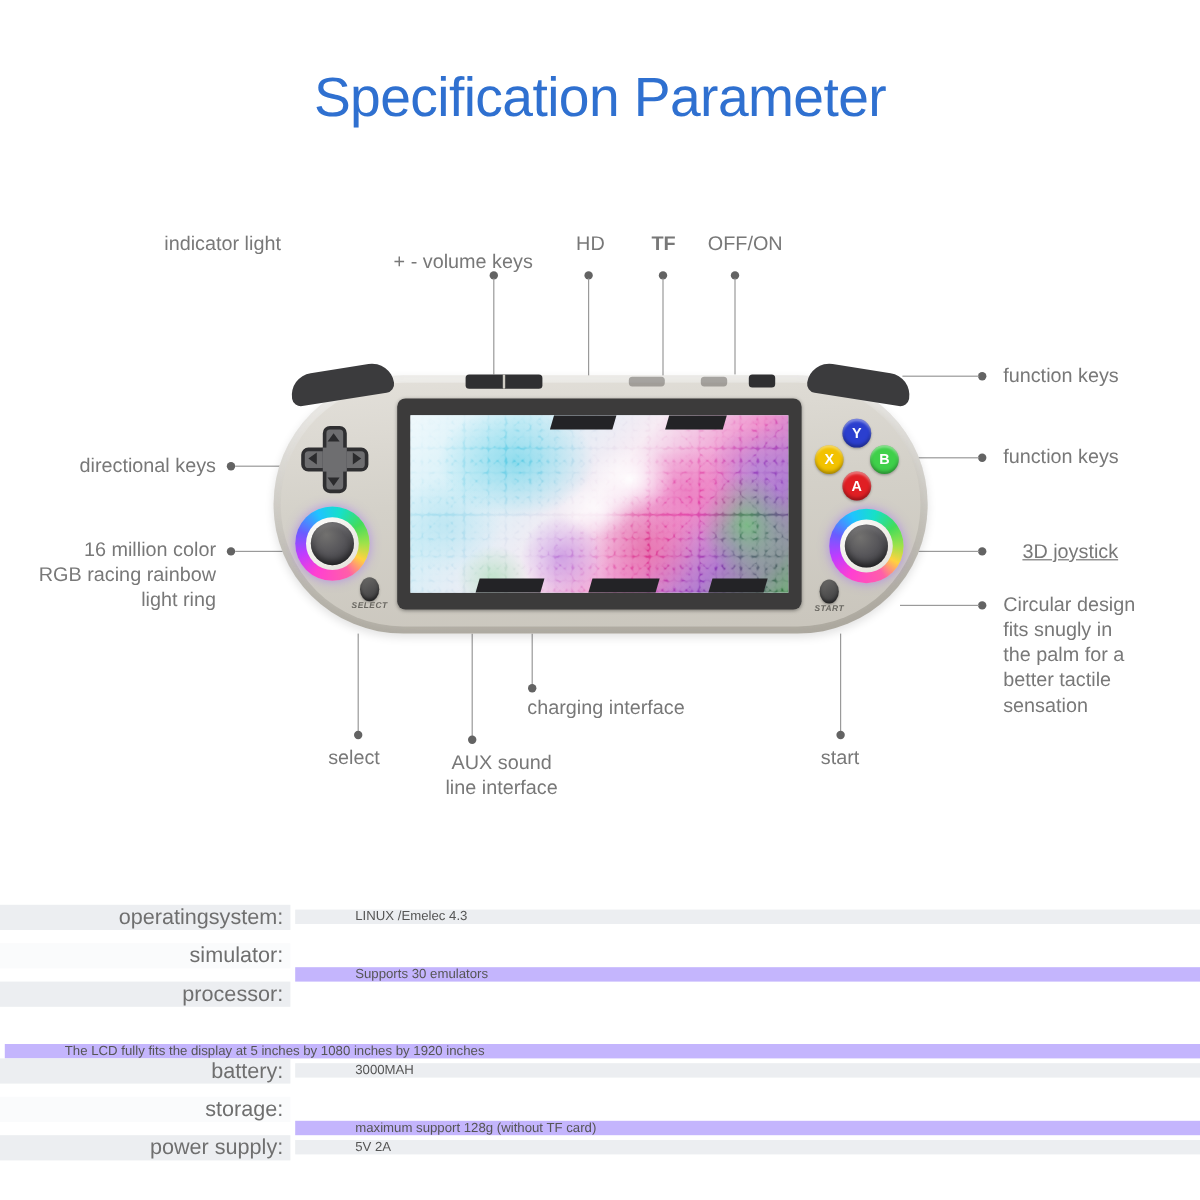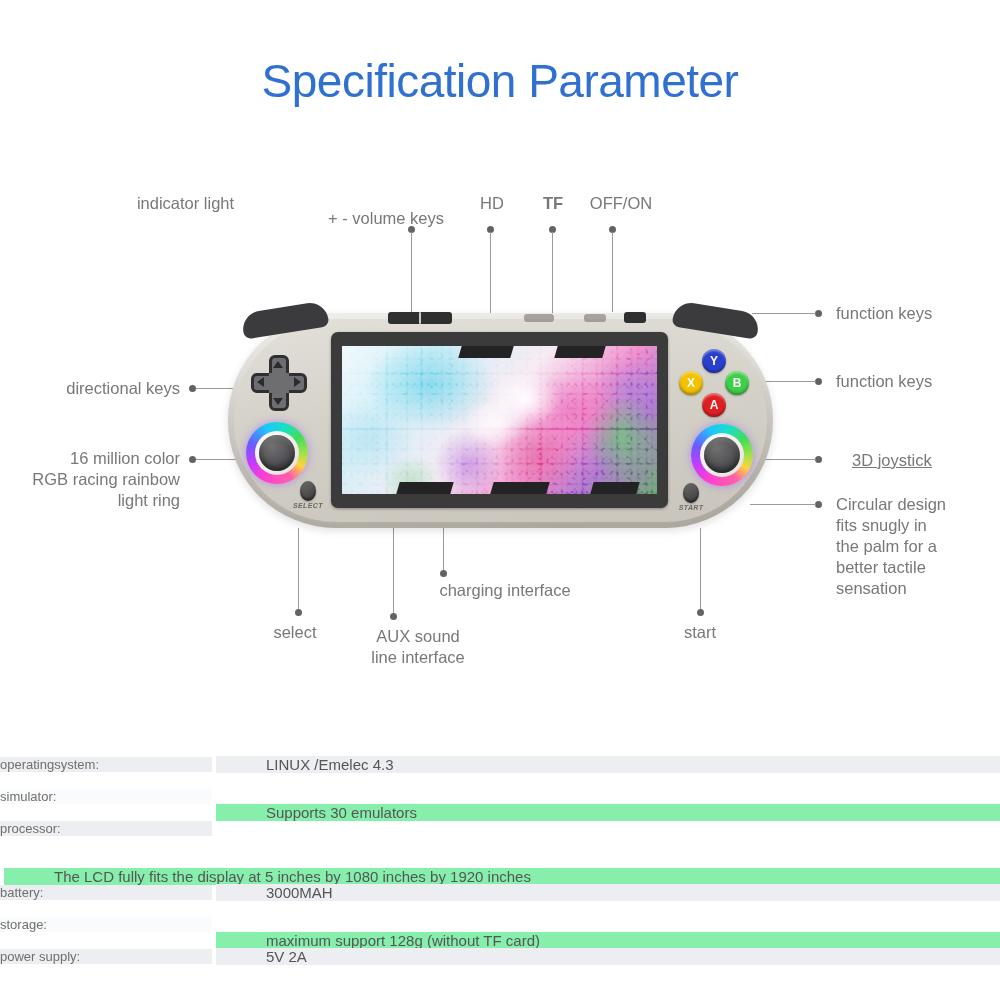--- a/index.html
+++ b/index.html
@@ -297,38 +297,39 @@
     left: 0;
     top: 748px;
     width: 1000px;
   }
   .spec-row {
     display: flex;
     height: 32px;
     align-items: center;
   }
   .spec-row .label {
-    width: 212px;
+    width: 242px;
+    text-align: right;
     padding-right: 6px;
     box-sizing: border-box;
-    font-size: 13px;
+    font-size: 18px;
     color: #6f6f6f;
   }
   .spec-row .gap { width: 4px; }
   .spec-row .value {
     flex: 1;
     padding-left: 50px;
     box-sizing: border-box;
-    font-size: 15px;
+    font-size: 11px;
     color: #555555;
   }
   .spec-row.odd  .label { background: #eceef1; }
   .spec-row.odd  .value { background: #eceef1; }
   .spec-row.even .label { background: #fafbfc; }
-  .spec-row.even .value { background: #86efac; margin-top: 32px; }
+  .spec-row.even .value { background: #c4b5fd; margin-top: 32px; }
 </style>
 </head>
 <body>
 
 <div id="page-title">Specification Parameter</div>
 
 <div id="diagram">
 
   <div class="callout center" style="left:118px; top:193px; width:135px;">indicator light</div>
   <div class="callout center" style="left:308px; top:193px; width:156px;margin-top:15px;">+ - volume keys</div>

